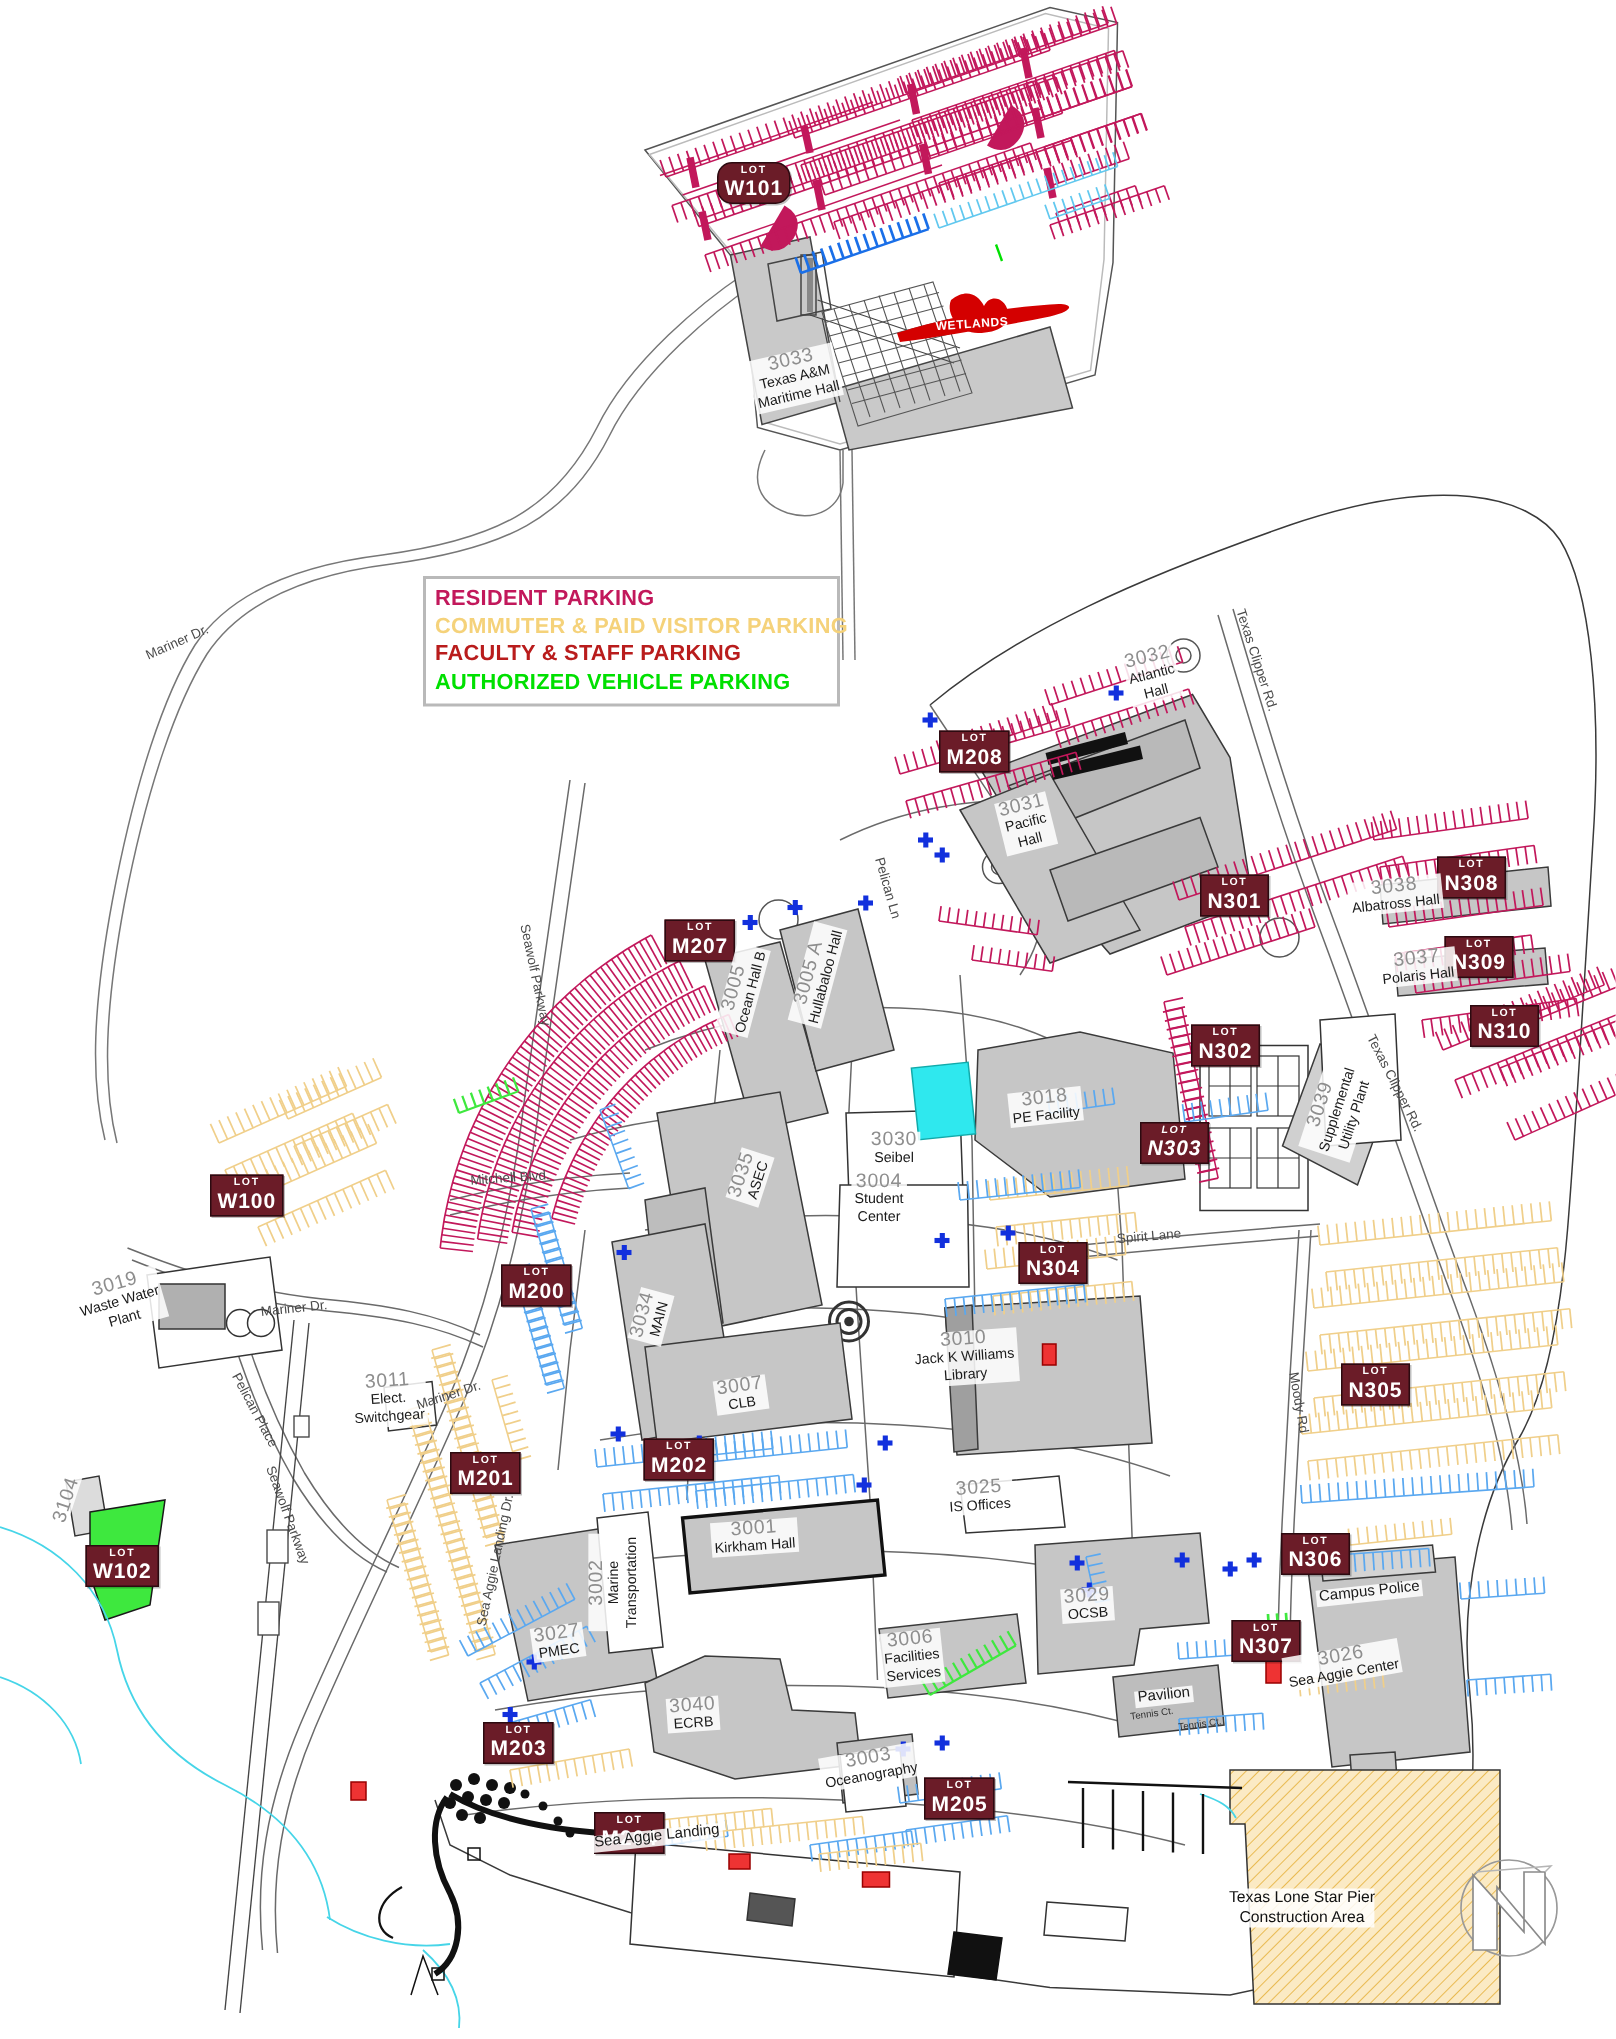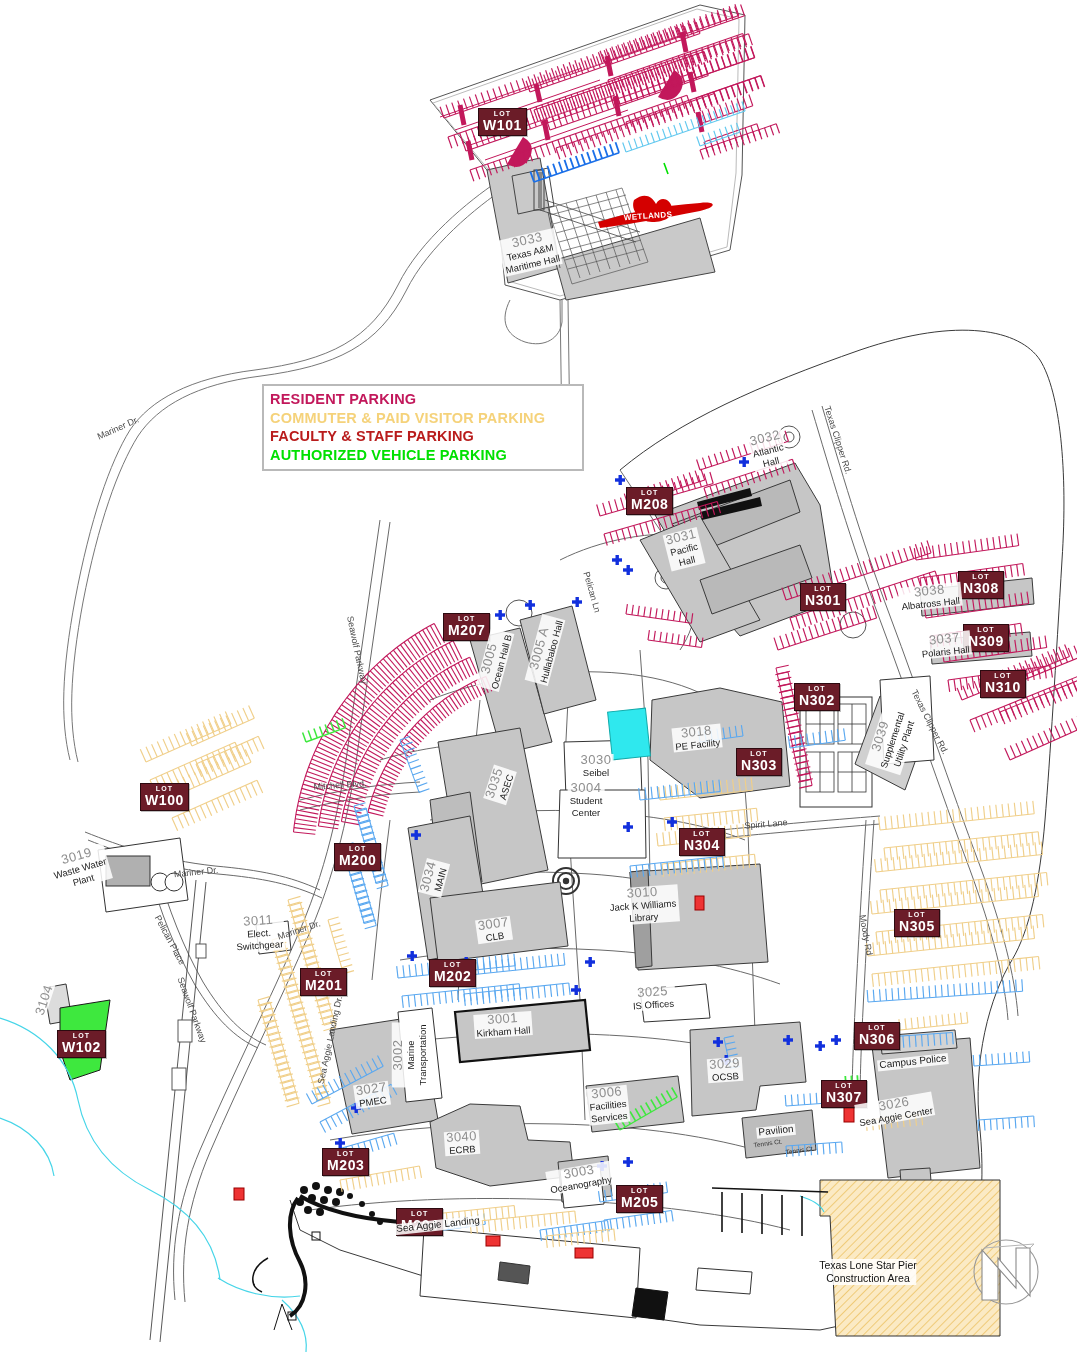--- a/index.html
+++ b/index.html
@@ -1,21 +1,21 @@
 <!DOCTYPE html>
 <html><head>
 <meta charset="utf-8">
 <style>
   html,body{margin:0;padding:0;background:#ffffff;}
   body{width:1077px;height:1359px;overflow:hidden;font-family:"Liberation Sans",sans-serif;}
   #map-root{position:relative;width:1077px;height:1359px;background:#fff;}
   svg.layer{position:absolute;left:0;top:0;width:1077px;height:1359px;}
 
   
-  .legend{position:absolute;left:262px;top:384px;width:322px;
+  .legend{position:absolute;left:282px;top:384px;width:278px;
           border:2px solid #b9b9b9;background:#fff;padding:4px 6px 5px 6px;
           box-sizing:border-box;}
   .legend div{font-size:14.5px;font-weight:bold;letter-spacing:.2px;line-height:18.5px;
               white-space:nowrap;font-family:"Liberation Sans",sans-serif;}
 
   
   .lot{position:absolute;background:#6b1c28;border:1px solid #2c0a10;
        color:#fff;text-align:center;padding:1px 4px 2px 4px;
        box-shadow:1px 1px 0 rgba(0,0,0,.25);
        font-family:"Liberation Sans",sans-serif;}
@@ -2887,21 +2887,21 @@
   </svg>
 
   <div class="legend">
     <div style="color:#c2185b">RESIDENT PARKING</div>
     <div style="color:#f5d27a">COMMUTER &amp; PAID VISITOR PARKING</div>
     <div style="color:#b91c1c">FACULTY &amp; STAFF PARKING</div>
     <div style="color:#00e000">AUTHORIZED VEHICLE PARKING</div>
   </div>
 
   <div id="lot-layer">
-      <div class="lot" style="left: 478px; top: 108px;">
+      <div class="lot" style="left: 478px; top: 108px; border-radius: 10px;">
         <span class="k">LOT</span>
         <span class="n">W101</span>
       </div>
       <div class="lot" style="left: 626px; top: 487px;">
         <span class="k">LOT</span>
         <span class="n">M208</span>
       </div>
       <div class="lot" style="left: 443px; top: 613px;">
         <span class="k">LOT</span>
         <span class="n">M207</span>
@@ -2919,21 +2919,21 @@
         <span class="n">N309</span>
       </div>
       <div class="lot" style="left: 980px; top: 670px;">
         <span class="k">LOT</span>
         <span class="n">N310</span>
       </div>
       <div class="lot" style="left: 794px; top: 683px;">
         <span class="k">LOT</span>
         <span class="n">N302</span>
       </div>
-      <div class="lot" style="left: 736px; top: 748px;">
+      <div class="lot" style="left: 760px; top: 748px; font-style: italic;">
         <span class="k">LOT</span>
         <span class="n">N303</span>
       </div>
       <div class="lot" style="left: 140px; top: 783px;">
         <span class="k">LOT</span>
         <span class="n">W100</span>
       </div>
       <div class="lot" style="left: 334px; top: 843px;">
         <span class="k">LOT</span>
         <span class="n">M200</span>

